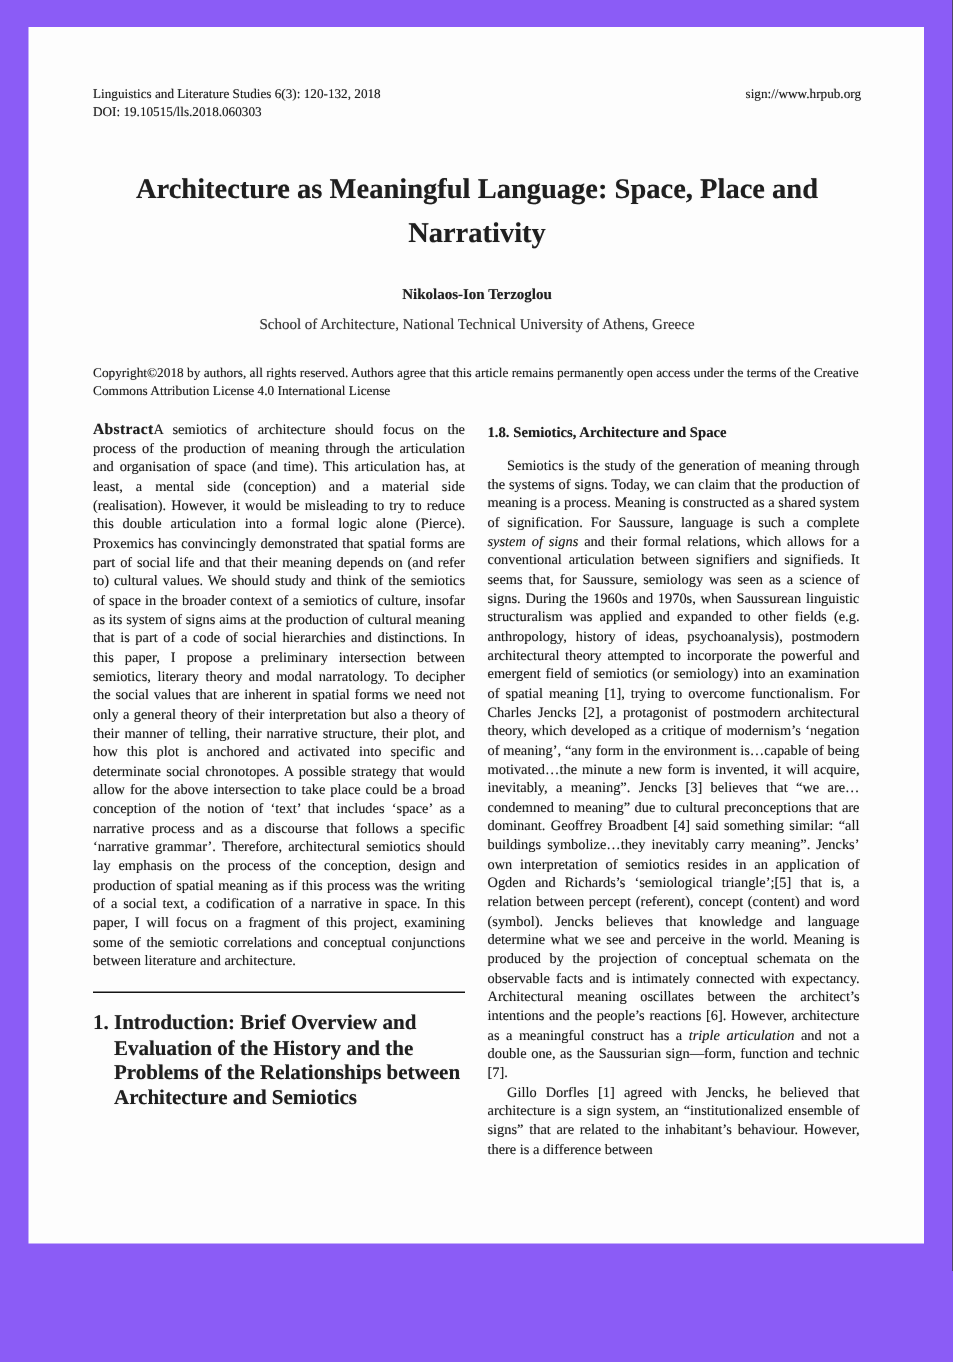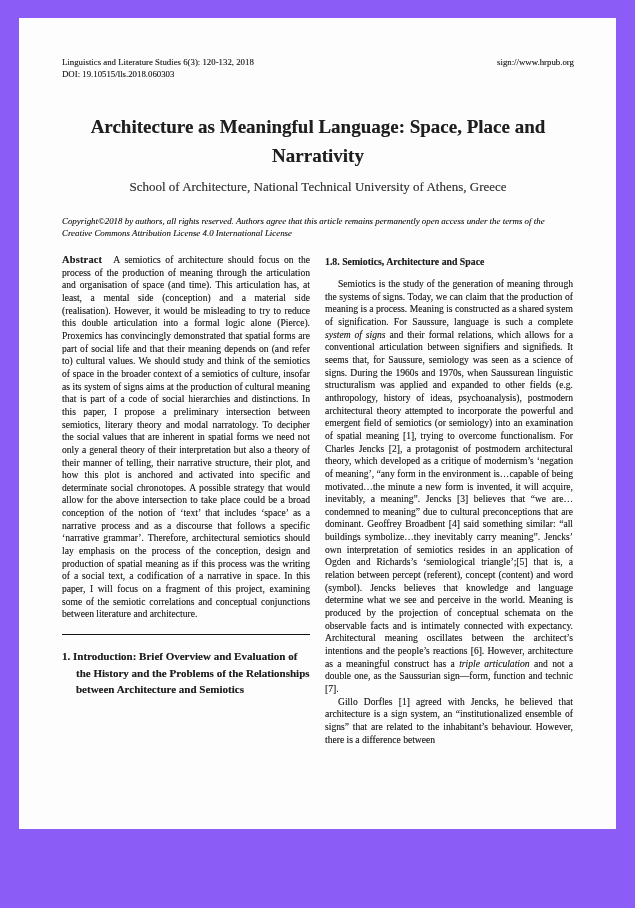--- a/index.html
+++ b/index.html
@@ -43,60 +43,58 @@
     margin: 32px auto 0 auto;
   }
   .author {
     text-align: center;
     font-weight: bold;
     font-size: 10px;
     margin-top: 21px;
   }
   .affiliation {
     text-align: center;
-    font-size: 13px;
+    font-size: 10px;
     margin-top: 9px;
     color: #3a3a3a;
   }
   .copyright {
     font-size: 8.9px;
     line-height: 11.9px;
     margin: 21px 0 0 0;
-    font-style: italic;
   }
   .columns {
     display: flex;
     gap: 15px;
     margin-top: 14px;
   }
   .col {
     width: 248px;
     flex: 0 0 248px;
   }
   .body-par, .abstract, .keywords {
     font-size: 9.6px;
     line-height: 12.65px;
     text-align: justify;
     margin: 0;
   }
   .runin {
     font-weight: bold;
     font-size: 10.4px;
-    margin-right: 11px;
     letter-spacing: 0.2px;
   }
   .keywords { margin-top: 12px; }
   .rule {
     border: none;
     border-top: 1.6px solid #141414;
     margin: 13px 0 13px 0;
     width: 100%;
   }
   .sec-heading {
-    font-size: 11px;
+    font-size: 14px;
     line-height: 16.6px;
     font-weight: bold;
     margin: 9px 0 0 0;
     padding-left: 14px;
     text-indent: -14px;
   }
   .subsec-heading {
     font-size: 9.8px;
     font-weight: bold;
     margin: 2px 0 11px 0;
@@ -112,20 +110,21 @@
     <div class="header">
       <div>
         <div>Linguistics and Literature Studies 6(3): 120-132, 2018</div>
         <div>DOI: 19.10515/lls.2018.060303</div>
       </div>
       <div>sign://www.hrpub.org</div>
     </div>
 
     <h1 class="title">Architecture as Meaningful Language: Space, Place and Narrativity</h1>
 
+    <div class="author">Nikolaos-Ion Terzoglou</div>
 
     <div class="affiliation">School of Architecture, National Technical University of Athens, Greece</div>
 
     <p class="copyright">Copyright©2018 by authors, all rights reserved. Authors agree that this article remains permanently open access under the terms of the Creative Commons Attribution License 4.0 International License</p>
 
     <div class="columns">
 
       <div class="col">
         <p class="abstract"><span class="runin">Abstract</span><span>A semiotics of architecture should focus on the process of the production of meaning through the articulation and organisation of space (and time). This articulation has, at least, a mental side (conception) and a material side (realisation). However, it would be misleading to try to reduce this double articulation into a formal logic alone (Pierce). Proxemics has convincingly demonstrated that spatial forms are part of social life and that their meaning depends on (and refer to) cultural values. We should study and think of the semiotics of space in the broader context of a semiotics of culture, insofar as its system of signs aims at the production of cultural meaning that is part of a code of social hierarchies and distinctions. In this paper, I propose a preliminary intersection between semiotics, literary theory and modal narratology. To decipher the social values that are inherent in spatial forms we need not only a general theory of their interpretation but also a theory of their manner of telling, their narrative structure, their plot, and how this plot is anchored and activated into specific and determinate social chronotopes. A possible strategy that would allow for the above intersection to take place could be a broad conception of the notion of ‘text’ that includes ‘space’ as a narrative process and as a discourse that follows a specific ‘narrative grammar’. Therefore, architectural semiotics should lay emphasis on the process of the conception, design and production of spatial meaning as if this process was the writing of a social text, a codification of a narrative in space. In this paper, I will focus on a fragment of this project, examining some of the semiotic correlations and conceptual conjunctions between literature and architecture.</span></p>
 

